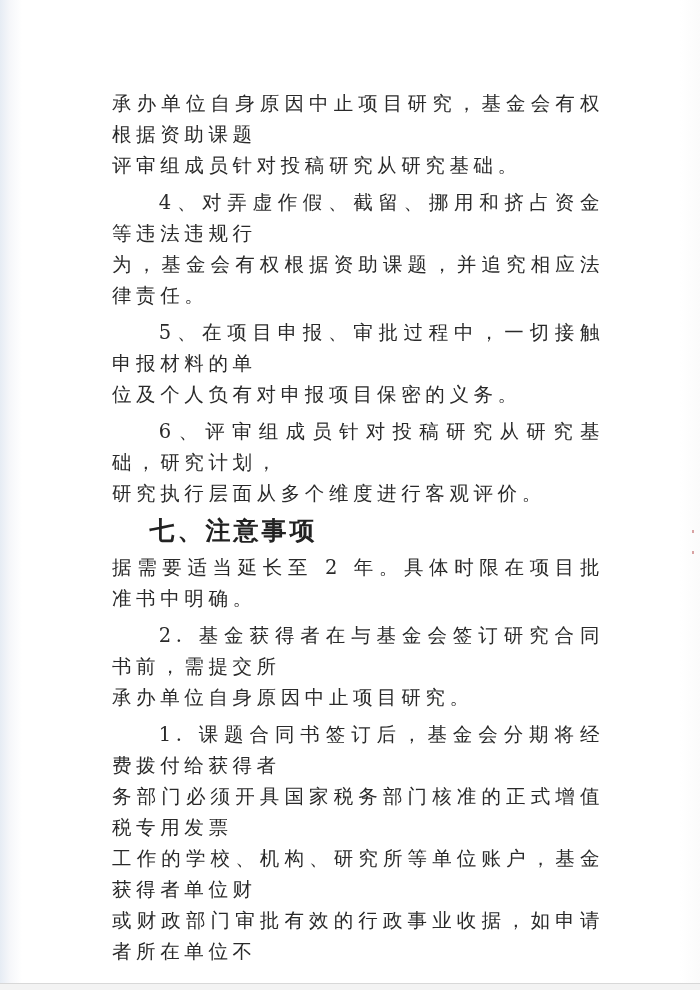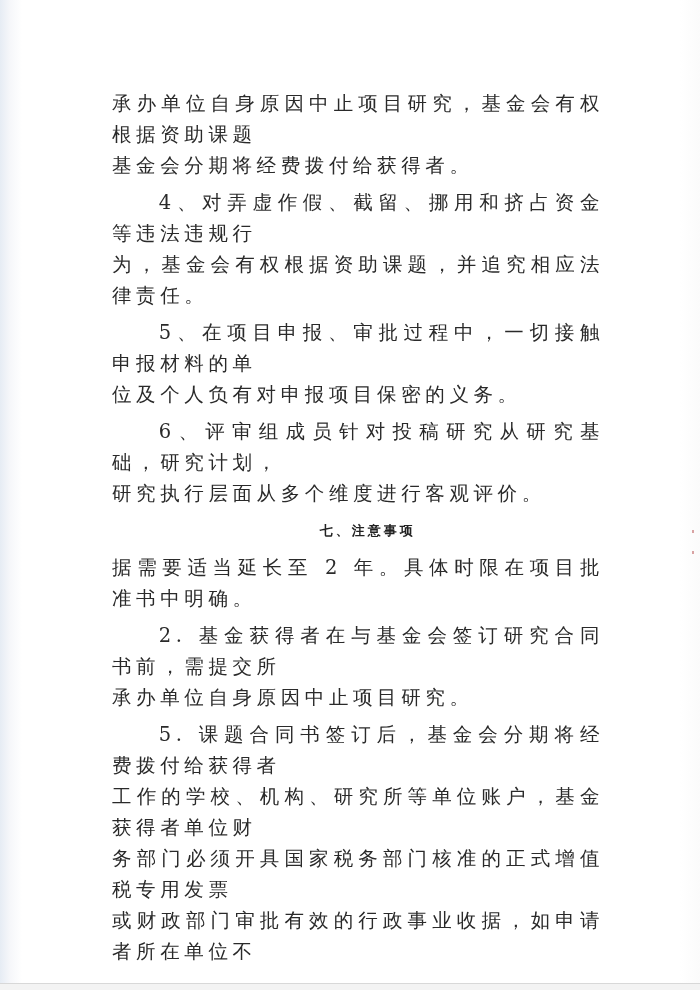--- a/index.html
+++ b/index.html
@@ -28,43 +28,42 @@
     margin: 0 0 6px 0;
     text-align: justify;
     text-indent: 2.4em;
     white-space: normal;
     word-break: break-all;
   }
   .para.cont { text-indent: 0; }
   .heading {
     font-family: "DejaVu Sans", "Liberation Sans", sans-serif;
     font-weight: bold;
-    font-size: 13px;
+    font-size: 25px;
     line-height: 31px;
     letter-spacing: 3px;
     margin: 0 0 6px 0;
     text-indent: 1.5em;
     color: #222;
-    text-align: center;
   }
   .line { display: block; }
   .margin-marks {
     position: absolute; left: 692px; top: 530px; width: 3px; height: 70px;
   }
   .margin-marks span { display:block; width:2px; height:3px; background:#d9a3a3; margin-bottom: 18px; }
 </style>
 </head>
 <body>
 
 <div class="page">
   <div class="body-text">
 
     <p class="para cont">
       <span class="line">承办单位自身原因中止项目研究，基金会有权根据资助课题</span>
-      <span class="line">基金会分期将经费拨付给获得者。</span>
+      <span class="line">评审组成员针对投稿研究从研究基础。</span>
     </p>
 
     <p class="para">
       <span class="line">4、对弄虚作假、截留、挪用和挤占资金等违法违规行</span>
       <span class="line" style="text-indent:0">为，基金会有权根据资助课题，并追究相应法律责任。</span>
     </p>
 
     <p class="para">
       <span class="line">5、在项目申报、审批过程中，一切接触申报材料的单</span>
       <span class="line" style="text-indent:0">位及个人负有对申报项目保密的义务。</span>
@@ -80,23 +79,23 @@
     <p class="para">
       <span class="line" style="text-indent:0">据需要适当延长至 2 年。具体时限在项目批准书中明确。</span>
     </p>
 
     <p class="para">
       <span class="line">2. 基金获得者在与基金会签订研究合同书前，需提交所</span>
       <span class="line" style="text-indent:0">承办单位自身原因中止项目研究。</span>
     </p>
 
     <p class="para">
-      <span class="line">5. 课题合同书签订后，基金会分期将经费拨付给获得者</span>
+      <span class="line">1. 课题合同书签订后，基金会分期将经费拨付给获得者</span>
+      <span class="line" style="text-indent:0">务部门必须开具国家税务部门核准的正式增值税专用发票</span>
       <span class="line" style="text-indent:0">工作的学校、机构、研究所等单位账户，基金获得者单位财</span>
-      <span class="line" style="text-indent:0">务部门必须开具国家税务部门核准的正式增值税专用发票</span>
       <span class="line" style="text-indent:0">或财政部门审批有效的行政事业收据，如申请者所在单位不</span>
 
     </p>
 
   </div>
 
   <div class="margin-marks">
     <span></span>
     <span></span>
   </div>

